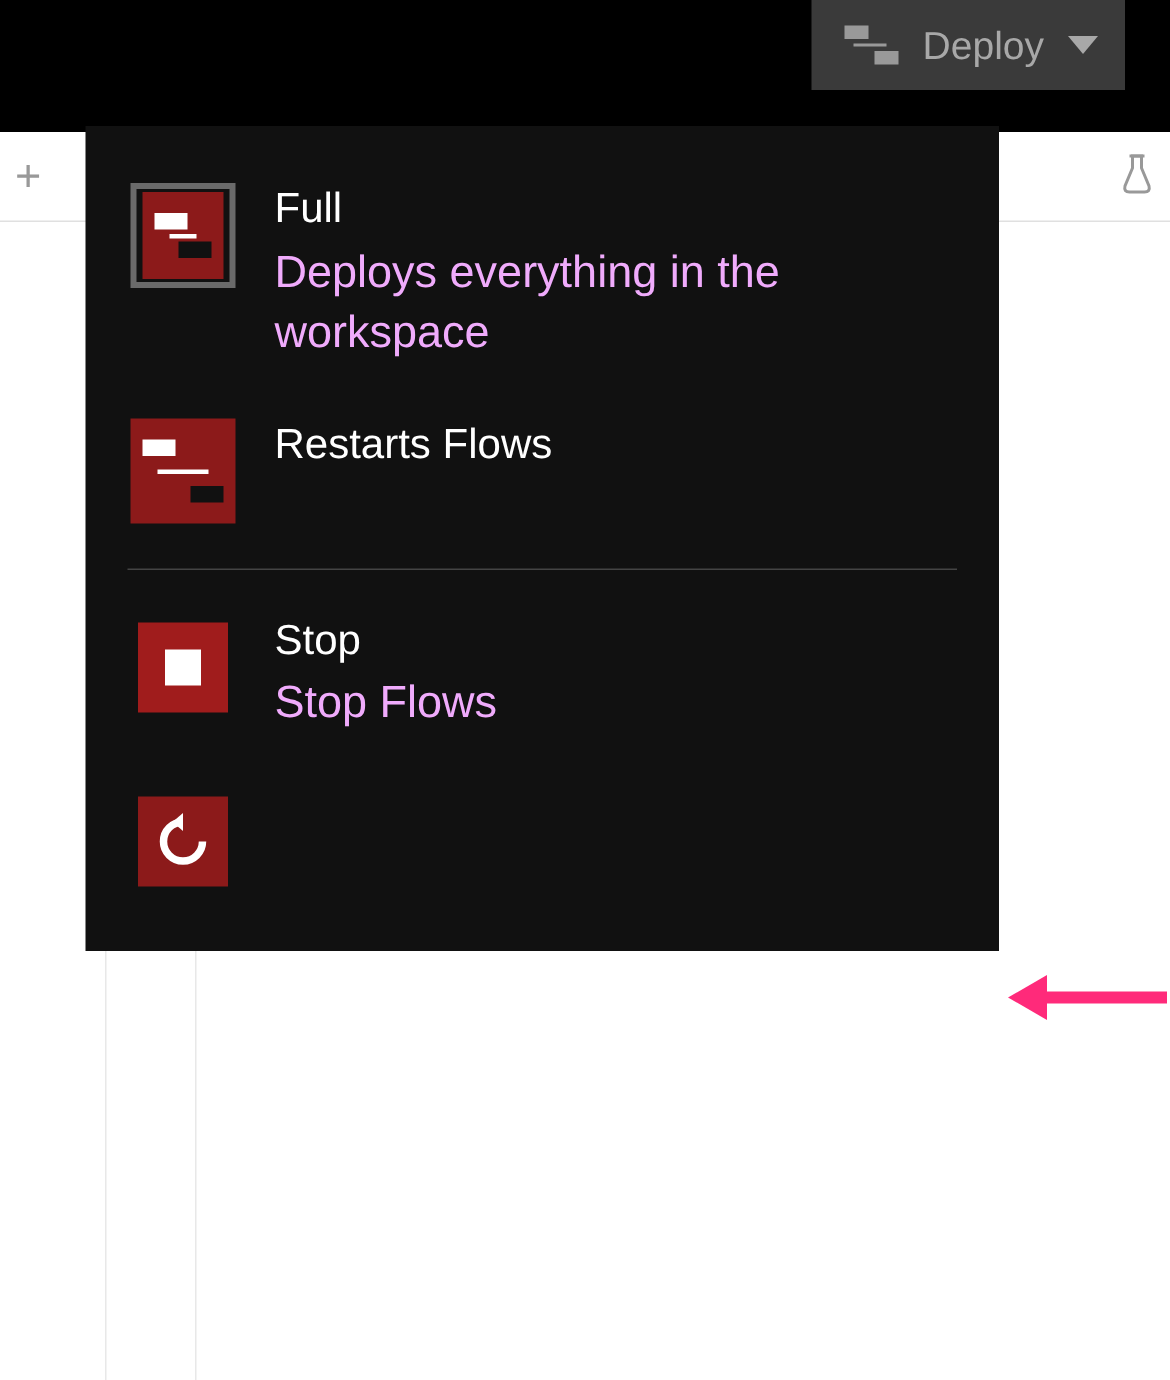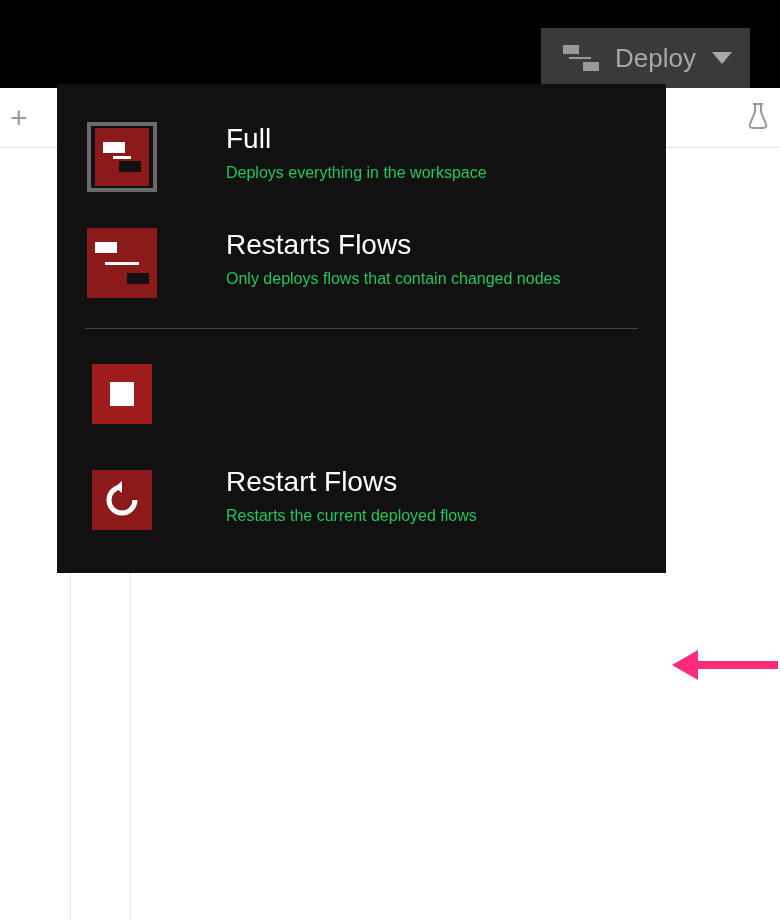--- a/index.html
+++ b/index.html
@@ -9,21 +9,21 @@
       width: 780px;
       height: 920px;
       overflow: hidden;
       position: relative;
     }
     .topbar {
       background: #000;
       height: 88px;
       display: flex;
       justify-content: flex-end;
-      align-items: flex-end;
+      align-items: flex-start;
       padding-right: 30px;
     }
     .deploy-btn {
       background: #3a3a3a;
       height: 60px;
       display: flex;
       align-items: center;
       padding: 0 18px;
       color: #a8a8a8;
       font-size: 26px;
@@ -135,32 +135,32 @@
       display: flex; align-items: center; justify-content: center;
     }
     .stop-square {
       width: 24px; height: 24px; background: #fff;
     }
     .restart-box {
       width: 60px; height: 60px;
       background: #8c1a1a;
       display: flex; align-items: center; justify-content: center;
     }
-    .item-text { flex: 1; margin-left: 43px; }
+    .item-text { flex: 1; }
     .item-title {
       font-size: 28px;
       line-height: 1.2;
       color: #fff;
       font-weight: 400;
       margin-bottom: 6px;
     }
     .item-desc {
-      font-size: 16px;
+      font-size: 30px;
       line-height: 1.35;
-      color: #22c55e;
+      color: #f0abfc;
       font-weight: 400;
     }
     .divider {
       height: 1px;
       background: #444;
       margin: 12px 28px;
     }
     .arrow-annotation {
       position: absolute;
       top: 640px;
@@ -232,48 +232,47 @@
   <div class="menu-item">
     <div class="icon-box">
       <div class="deploy-mini modflows">
         <span class="dm-rect-top"></span>
         <span class="dm-conn"></span>
         <span class="dm-rect-bot"></span>
       </div>
     </div>
     <div class="item-text">
       <div class="item-title">Restarts Flows</div>
-      <div class="item-desc">Only deploys flows that contain changed nodes</div>
     </div>
   </div>
 
 
   <div class="divider"></div>
 
   <div class="menu-item">
     <div class="icon-box">
       <div class="stop-box">
           <div class="stop-square"></div>
         </div>
+    </div>
+    <div class="item-text">
+      <div class="item-title">Stop</div>
+      <div class="item-desc">Stop Flows</div>
     </div>
   </div>
 
   <div class="menu-item">
     <div class="icon-box">
       <div class="restart-box">
         <svg width="38" height="38" viewBox="0 0 38 38">
           <path d="M19 6 A13 13 0 1 0 32 19" fill="none" stroke="#fff" stroke-width="5" stroke-linecap="butt"></path>
           <path d="M19 0 L19 12 L12 6 Z" fill="#fff"></path>
         </svg>
       </div>
     </div>
-    <div class="item-text">
-      <div class="item-title">Restart Flows</div>
-      <div class="item-desc">Restarts the current deployed flows</div>
-    </div>
   </div>
 
 </div>
 
 <div class="arrow-annotation">
   <svg width="110" height="50" viewBox="0 0 110 50">
     <path d="M108 25 L20 25" stroke="#ff2a7a" stroke-width="8" fill="none"></path>
     <path d="M2 25 L28 10 L28 40 Z" fill="#ff2a7a"></path>
   </svg>
 </div>

